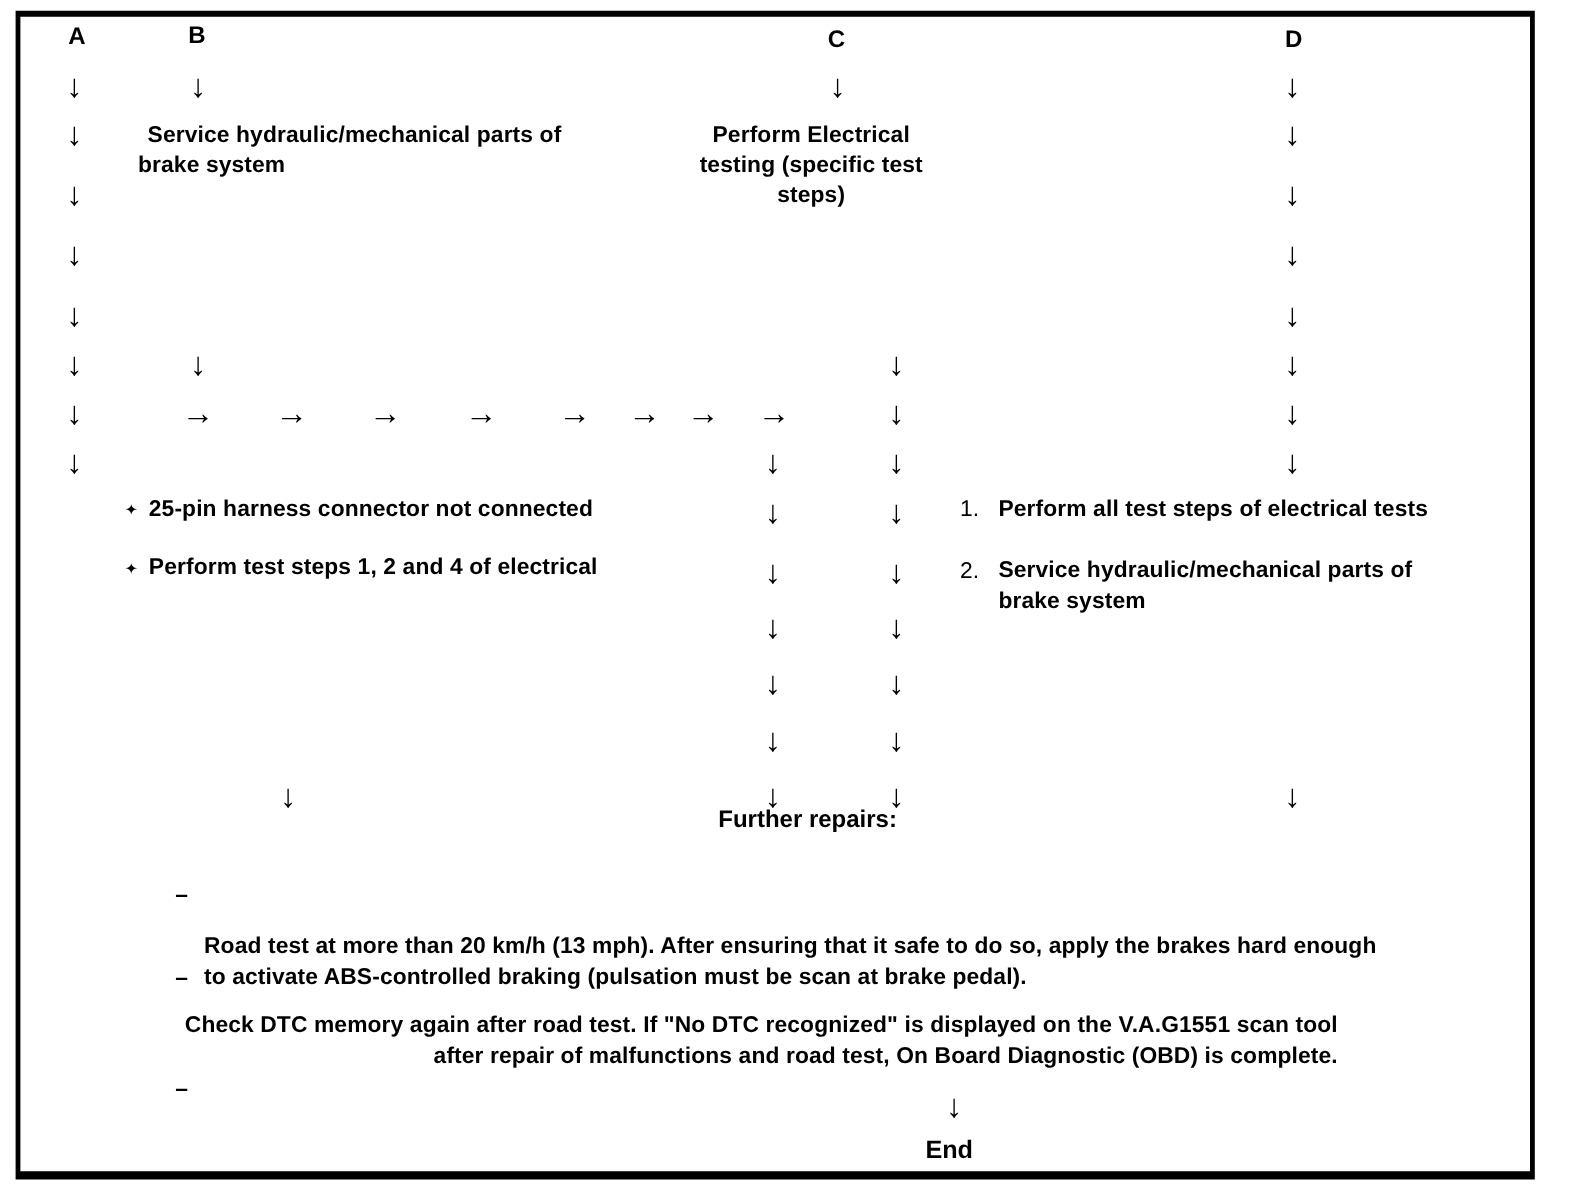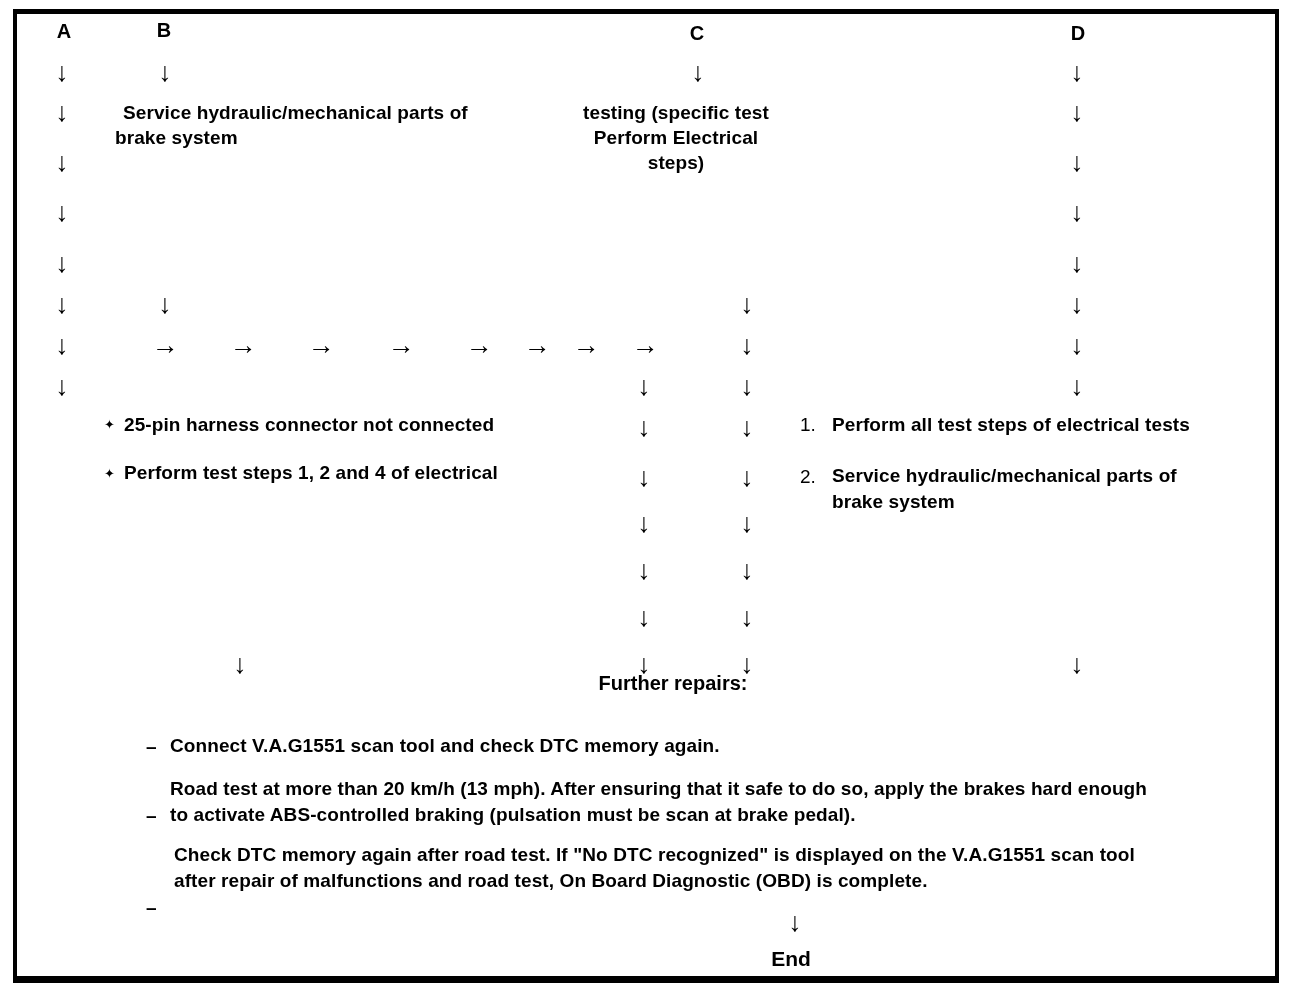--- a/index.html
+++ b/index.html
@@ -86,22 +86,22 @@
   <div class="abs col-label" style="left:164px; top:19px;">B</div>
   <div class="abs col-label" style="left:697px; top:22px;">C</div>
   <div class="abs col-label" style="left:1078px; top:22px;">D</div>
 
   <div class="abs txt" style="left:115px; top:100px; width:400px;">
     <div class="line indent8">Service hydraulic/mechanical parts of</div>
     <div class="line">brake system</div>
   </div>
 
   <div class="abs txt center" style="left:676px; top:100px; width:220px; transform:translateX(-50%);">
+    <div class="line">Perform Electrical</div>
     <div class="line">testing (specific test</div>
-    <div class="line">Perform Electrical</div>
     <div class="line">steps)</div>
   </div>
 
   <div class="abs txt diamond" style="left:104px; top:412px;">✦</div>
   <div class="abs txt line" style="left:124px; top:412px;text-align:center;">25-pin harness connector not connected</div>
 
   <div class="abs txt diamond" style="left:104px; top:461px;">✦</div>
   <div class="abs txt lh26" style="left:124px; top:460px;">
     <div class="line">Perform test steps 1, 2 and 4 of electrical</div>
   </div>
@@ -111,32 +111,29 @@
 
   <div class="abs num" style="left:800px; top:464px;">2.</div>
   <div class="abs txt lh26" style="left:832px; top:463px;">
     <div class="line">Service hydraulic/mechanical parts of</div>
     <div class="line">brake system</div>
   </div>
 
   <div class="abs heading" style="left:673px; top:672px;">Further repairs:</div>
 
   <div class="abs dash-bullet" style="left:146px; top:734px;">–</div>
-  <div class="abs txt lh26" style="left:170px; top:733px;">
-    <div class="line">Connect V.A.G1551 scan tool and check DTC memory again.</div>
-  </div>
 
   <div class="abs dash-bullet" style="left:146px; top:777px;">–</div>
   <div class="abs txt lh26" style="left:170px; top:776px;">
     <div class="line">Road test at more than 20 km/h (13 mph). After ensuring that it safe to do so, apply the brakes hard enough</div>
     <div class="line">to activate ABS-controlled braking (pulsation must be scan at brake pedal).</div>
   </div>
 
   <div class="abs dash-bullet" style="left:146px; top:843px;">–</div>
-  <div class="abs txt lh26" style="left:174px; top:842px;">
+  <div class="abs txt lh26" style="left:154px; top:842px;text-align:right;">
     <div class="line">Check DTC memory again after road test. If "No DTC recognized" is displayed on the V.A.G1551 scan tool</div>
     <div class="line">after repair of malfunctions and road test, On Board Diagnostic (OBD) is complete.</div>
   </div>
 
   <div class="abs end-label" style="left:791px; top:947px;">End</div>
 
   <div id="arrow-layer">
       <span class="arrow" style="left: 62px; top: 72px;">↓</span>
       <span class="arrow" style="left: 62px; top: 112px;">↓</span>
       <span class="arrow" style="left: 62px; top: 162px;">↓</span>

